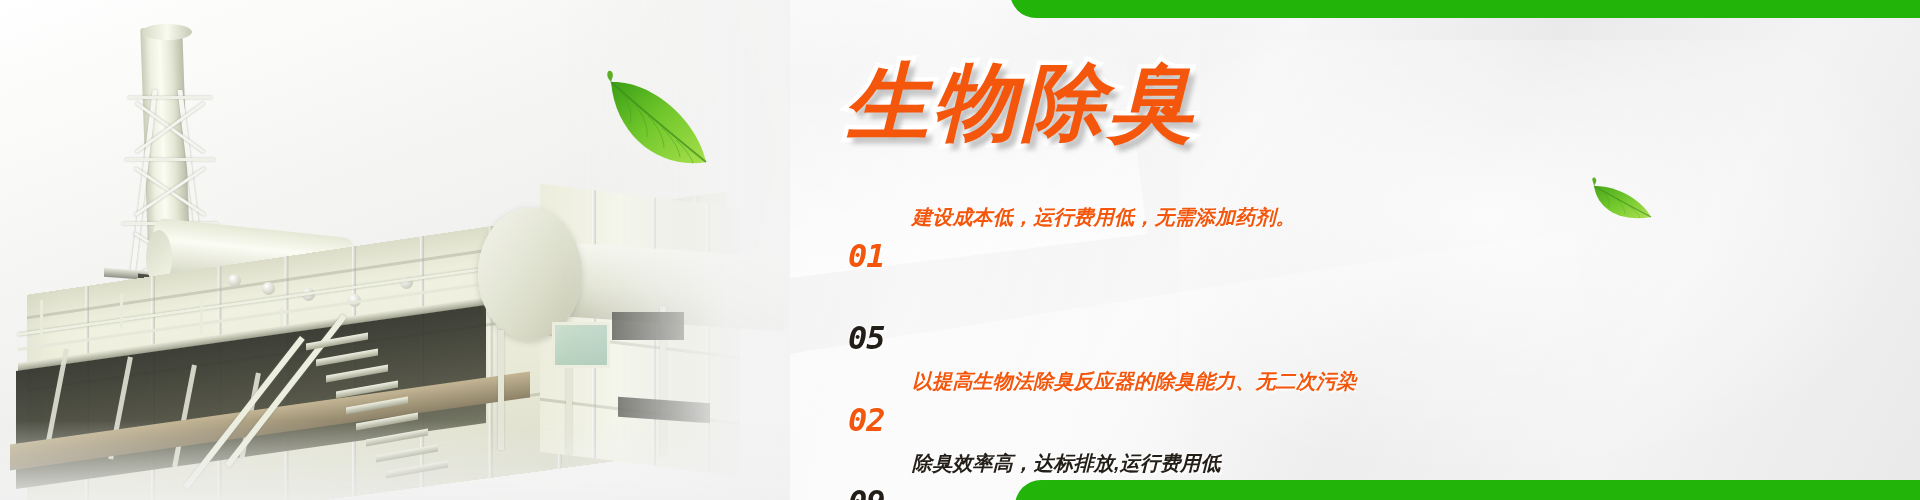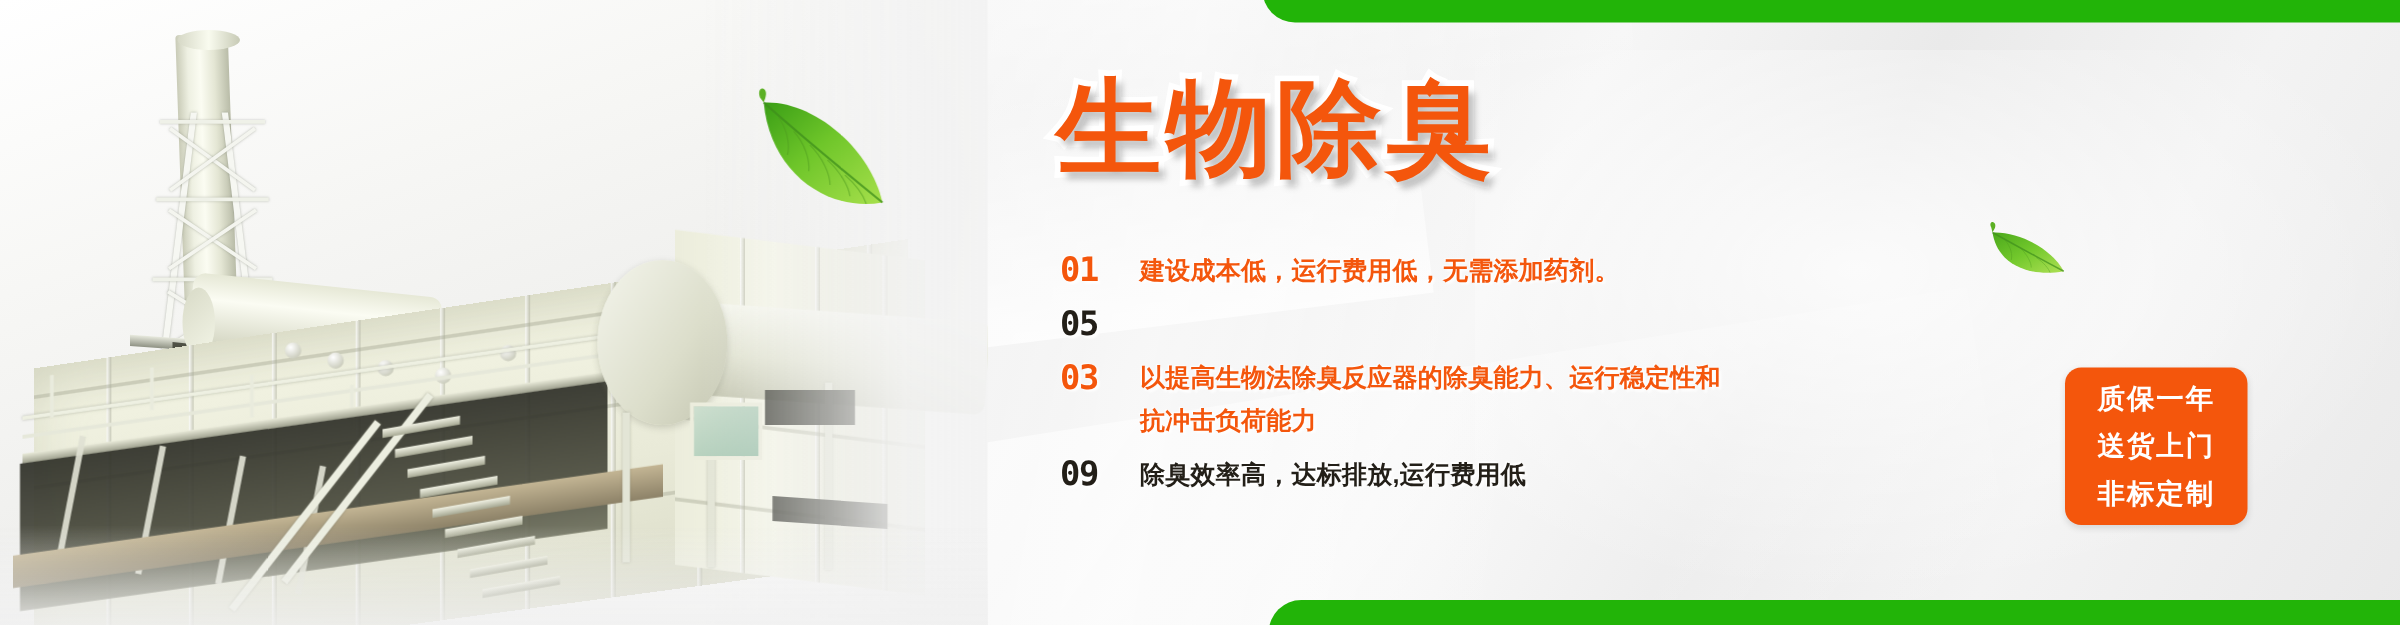--- a/index.html
+++ b/index.html
@@ -5,20 +5,21 @@
   html,body{margin:0;padding:0;}
   body{
     width:1920px;height:500px;overflow:hidden;
     font-family:"Liberation Sans","DejaVu Sans",sans-serif;
     background:#f2f2f2;
   }
   .banner{
     position:relative;width:1920px;height:500px;overflow:hidden;
     background:
       linear-gradient(118deg,#ffffff 0%,#fdfdfd 18%,#f4f4f4 34%,#ededed 47%,#f6f6f6 60%,#eaeaea 72%,#f3f3f3 84%,#e9e9e9 100%);
+    font-style: italic;
   }
   
   .sweep{position:absolute;pointer-events:none;}
   .sweep.s1{left:-200px;top:-140px;width:1500px;height:260px;
     background:linear-gradient(to bottom,rgba(255,255,255,.95),rgba(255,255,255,0));
     transform:rotate(-5deg);}
   .sweep.s2{left:-260px;top:120px;width:1400px;height:200px;
     background:linear-gradient(to bottom,rgba(255,255,255,0),rgba(255,255,255,.75));
     transform:rotate(-7deg);}
   .sweep.s3{left:300px;top:330px;width:1300px;height:240px;
@@ -135,22 +136,22 @@
     -webkit-text-stroke:9px #ffffff;paint-order:stroke fill;
     text-shadow:5px 6px 5px rgba(120,120,120,.45);
     white-space:nowrap;
   }
 
   
   .list{position:absolute;left:848px;top:200px;width:800px;}
   .row{display:flex;align-items:flex-start;margin-bottom:9px;}
   .num{
     font-family:"DejaVu Sans Mono","Liberation Mono",monospace;
-    font-size:27px;font-weight:700;line-height:34px;
-    width:64px;flex:0 0 64px;letter-spacing:-1px;
+    font-size:32px;font-weight:700;line-height:34px;
+    width:64px;flex:0 0 64px;letter-spacing:-1px;margin-top:39px;
   }
   .txt{font-size:20px;line-height:34px;font-weight:700;letter-spacing:.2px;}
   .txt .l2{display:block;}
   .row.orange .num,.row.orange .txt{color:#f4560c;
      text-shadow:2px 2px 2px rgba(255,255,255,.95),-1px -1px 1px rgba(255,255,255,.9);}
   .row.dark .num,.row.dark .txt{color:#231f18;
      text-shadow:2px 2px 2px rgba(255,255,255,.95),-1px -1px 1px rgba(255,255,255,.9);}
 
   
   .badge{
@@ -334,35 +335,29 @@
       <span class="txt">
         <span class="l1">建设成本低，运行费用低，无需添加药剂。</span>
       </span>
     </div>
 
     <div class="row dark">
       <span class="num">05</span>
     </div>
 
     <div class="row orange">
-      <span class="num">03</span>
+      <span class="num">02</span>
       <span class="txt">
-        <span class="l1">以提高生物法除臭反应器的除臭能力、运行稳定性和</span>
-        <span class="l2">抗冲击负荷能力</span>
+        <span class="l1">以提高生物法除臭反应器的除臭能力、无二次污染</span>
       </span>
     </div>
 
     <div class="row dark">
       <span class="num">09</span>
       <span class="txt">
         <span class="l1">除臭效率高，达标排放,运行费用低</span>
       </span>
     </div>
 
   </div>
 
-  <div class="badge">
-    <div>质保一年</div>
-    <div>送货上门</div>
-    <div>非标定制</div>
-  </div>
 
 </div>
 
 </body></html>

